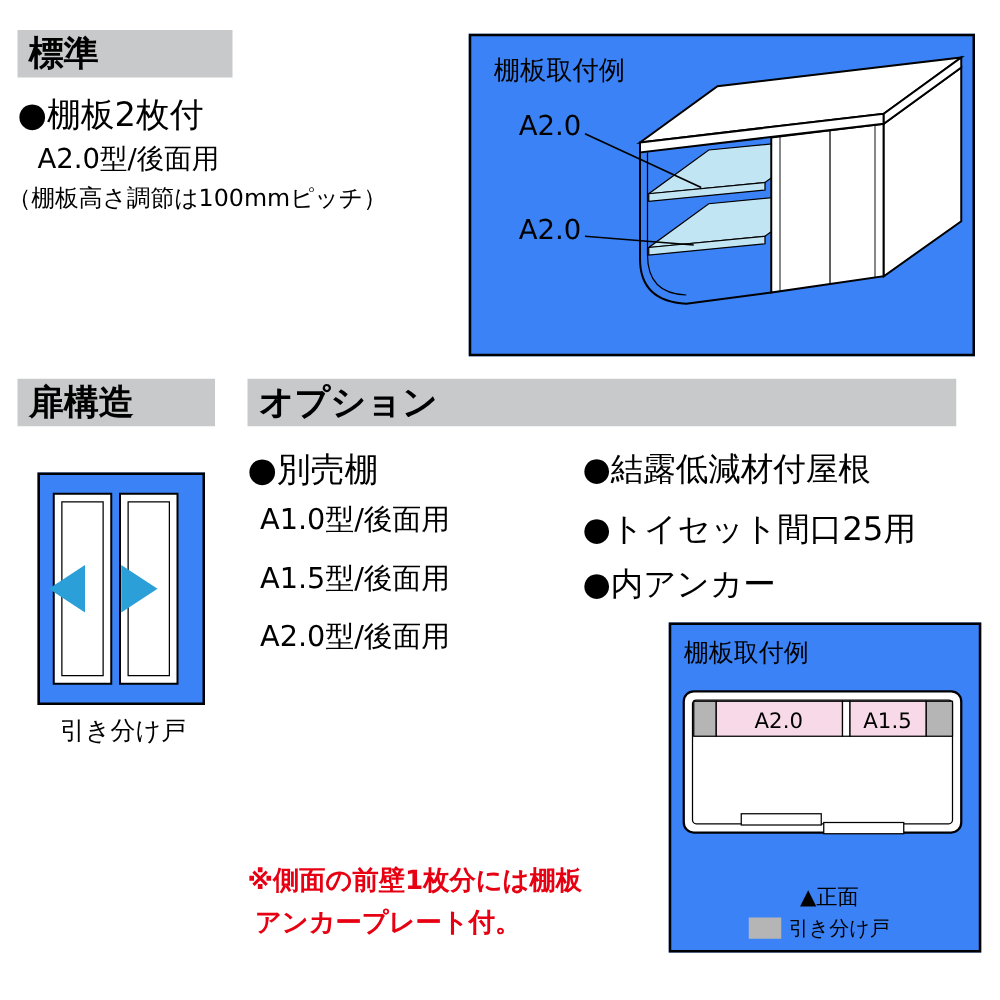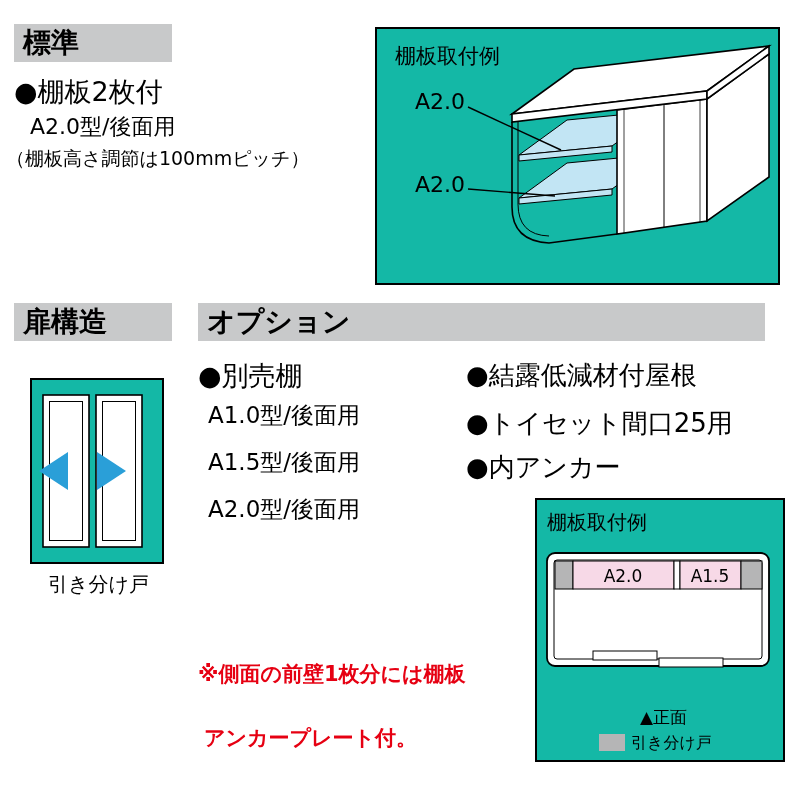--- a/index.html
+++ b/index.html
@@ -3,32 +3,32 @@
 <meta charset="utf-8">
 <style>
   html,body{margin:0;padding:0;background:#fff}
   .page{position:relative;width:800px;height:800px;background:#fff;overflow:hidden;
         font-family:"DejaVu Sans","Liberation Sans",sans-serif;color:#000}
   .abs{position:absolute;white-space:nowrap}
   .hdr{background:#c8c9ca;font-weight:700;font-size:28px;line-height:38px;height:38px;
        padding-left:9px;box-sizing:border-box}
   .bullet{font-weight:400;font-size:27px}
   .sub{font-size:22px}
-  .box{position:absolute;border:2px solid #000;background:#14b8a6;box-sizing:border-box}
+  .box{position:absolute;border:2px solid #000;background:#3b82f6;box-sizing:border-box}
   .note{color:#e60012;font-weight:700;font-size:21px}
   .swatch{position:absolute;width:26px;height:17px;background:#b5b5b6}
   svg{display:block}
   svg text{font-family:"DejaVu Sans","Liberation Sans",sans-serif}
 </style>
 </head>
 <body>
 
 <div class="page">
 
-  <div class="abs hdr" style="left:14px;top:24px;width:158px">標準</div>
+  <div class="abs hdr" style="left:14px;top:24px;width:172px">標準</div>
   <div class="abs bullet" style="left:14px;top:74px">●棚板2枚付</div>
   <div class="abs sub" style="left:30px;top:112px">A2.0型/後面用</div>
   <div class="abs" style="left:6px;top:146px;font-size:19px">（棚板高さ調節は100mmピッチ）</div>
 
   <div class="box" style="left:375px;top:27px;width:405px;height:258px">
     <svg width="401" height="254" viewBox="0 0 401 254" style="position:absolute;left:0;top:0">
 
       <path d="M135,93 L135,178 Q135,212 172,214 L240,205" fill="none" stroke="#000" stroke-width="1.6"></path>
       <path d="M141,93 L141,175 Q141,206 172,207" fill="none" stroke="#000" stroke-width="1"></path>
 
@@ -102,16 +102,16 @@
       <text x="80" y="34" font-size="17" text-anchor="middle" fill="#000">A2.0</text>
       <text x="167" y="34" font-size="17" text-anchor="middle" fill="#000">A1.5</text>
       <rect x="50" y="103" width="64" height="9" fill="#fff" stroke="#000" stroke-width="1"></rect>
       <rect x="116" y="110" width="64" height="9" fill="#fff" stroke="#000" stroke-width="1"></rect>
     </svg>
     <div class="abs" style="left:103px;top:206px;font-size:17px;font-weight:400">▲正面</div>
     <div class="swatch" style="left:62px;top:234px"></div>
     <div class="abs" style="left:94px;top:233px;font-size:16px">引き分け戸</div>
   </div>
 
-  <div class="abs note" style="left:198px;top:660px">※側面の前壁1枚分には棚板</div>
+  <div class="abs note" style="left:198px;top:690px">※側面の前壁1枚分には棚板</div>
   <div class="abs note" style="left:204px;top:724px">アンカープレート付。</div>
 
 </div>
 
 </body></html>

